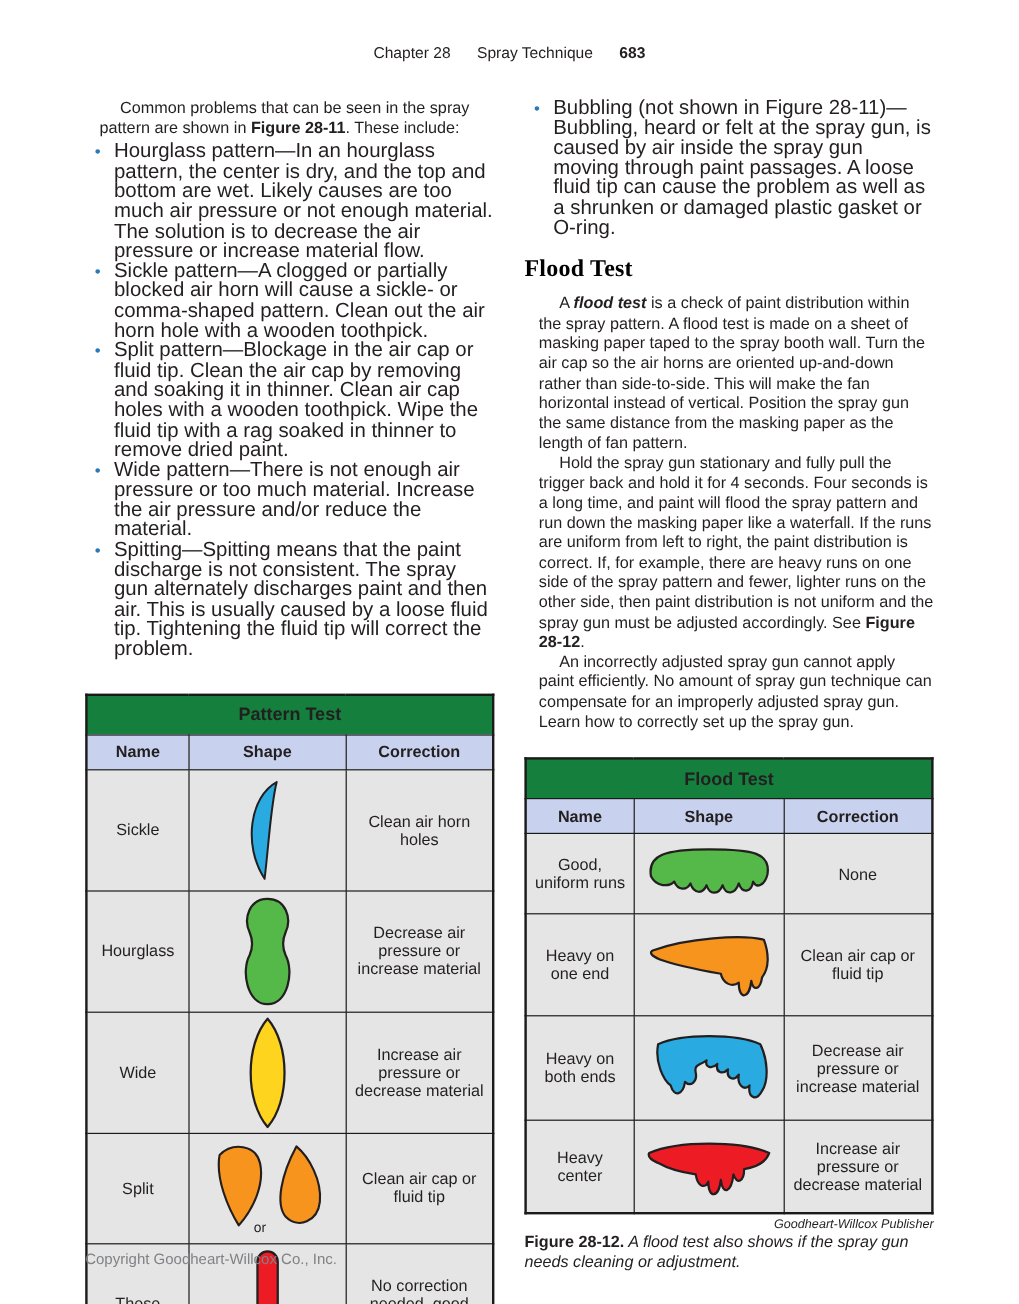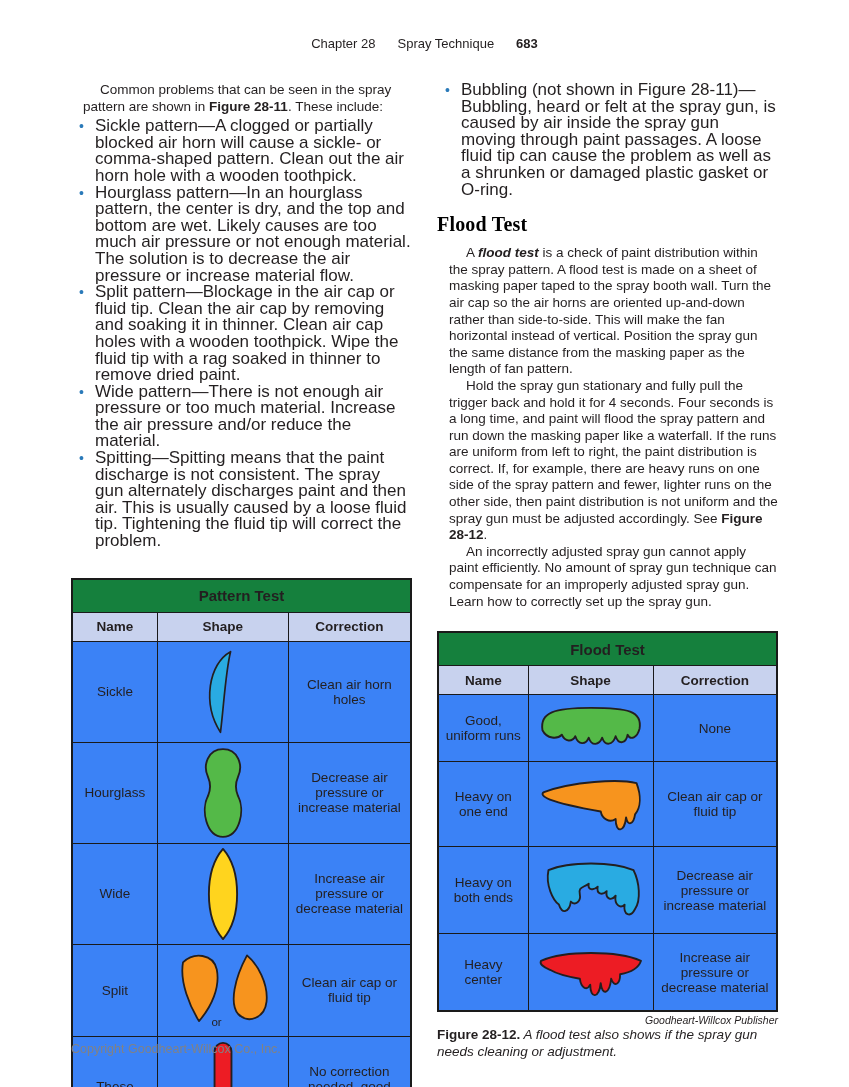--- a/index.html
+++ b/index.html
@@ -27,21 +27,21 @@
 
   h2.flood-heading{
     font-family:"Liberation Serif", serif;font-size:20px;font-weight:bold;
     margin:15px 0 9px 0;color:#000;letter-spacing:0.2px;
   }
 
   table.pat{border-collapse:collapse;margin-top:28px;width:341px;border:2px solid #1a1a1a;}
   table.pat td{border:1px solid #1a1a1a;text-align:center;vertical-align:middle;padding:3px 6px;}
   td.tbl-title{background:#15803d;font-weight:bold;font-size:15px;height:26px;}
   td.tbl-col{background:#c8d2ee;font-weight:bold;font-size:13.5px;height:22px;}
-  td.cell{font-size:13.5px;background:#3b82f6;}
+  td.cell{font-size:13.5px;background:#e5e5e5;}
   .row-h86 td{height:85px;}
   .credit{font-size:10.5px;font-style:italic;text-align:right;margin:2px 0 1px 0;}
   .figcap{font-size:13.5px;line-height:16.5px;margin:1px 0 0 0;}
   .figcap .fig-label{font-weight:bold;}
   .figcap .fig-text{font-style:italic;}
 
   .page-footer{position:absolute;left:71px;top:1042px;font-size:12.5px;color:#808285;}
   svg{display:block;margin:0 auto;}
 </style>
 </head>
@@ -51,22 +51,22 @@
   <div class="hdr-left">
     <span>Chapter 28</span><span>Spray Technique</span>
   </div>
   <div class="pagenum">683</div>
 </div>
 
 <div class="col col-left">
   <p class="body indent"><span>Common problems that can be seen in the spray pattern are shown in </span><span class="bold">Figure 28-11</span><span>. These include:</span></p>
 
   <ul class="bullets">
+    <li>Hourglass pattern—In an hourglass pattern, the center is dry, and the top and bottom are wet. Likely causes are too much air pressure or not enough material. The solution is to decrease the air pressure or increase material flow.</li>
     <li>Sickle pattern—A clogged or partially blocked air horn will cause a sickle- or comma-shaped pattern. Clean out the air horn hole with a wooden toothpick.</li>
-    <li>Hourglass pattern—In an hourglass pattern, the center is dry, and the top and bottom are wet. Likely causes are too much air pressure or not enough material. The solution is to decrease the air pressure or increase material flow.</li>
     <li>Split pattern—Blockage in the air cap or fluid tip. Clean the air cap by removing and soaking it in thinner. Clean air cap holes with a wooden toothpick. Wipe the fluid tip with a rag soaked in thinner to remove dried paint.</li>
     <li>Wide pattern—There is not enough air pressure or too much material. Increase the air pressure and/or reduce the material.</li>
     <li>Spitting—Spitting means that the paint discharge is not consistent. The spray gun alternately discharges paint and then air. This is usually caused by a loose fluid tip. Tightening the fluid tip will correct the problem.</li>
   </ul>
 
   <table class="pat">
     <colgroup>
         <col style="width:94px">
         <col style="width:92px">
         <col style="width:155px">

